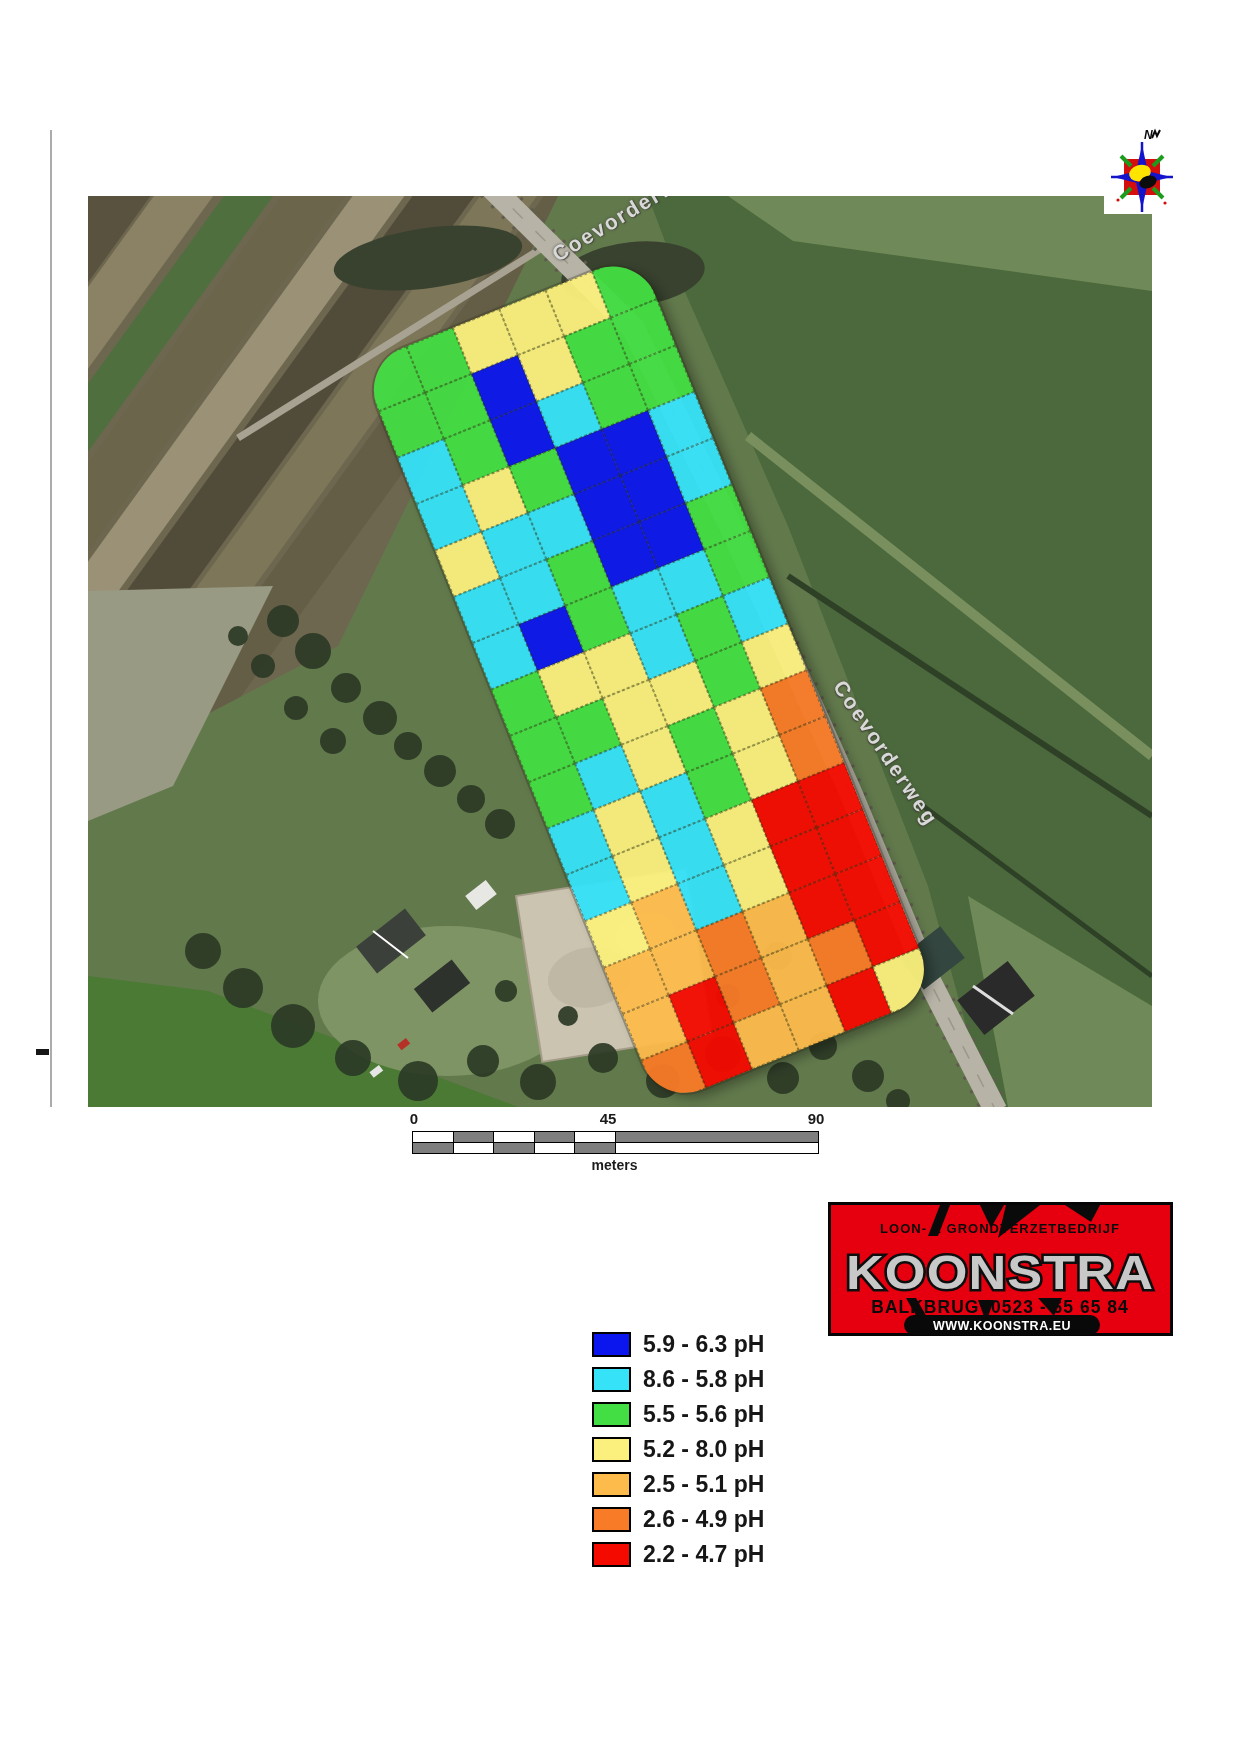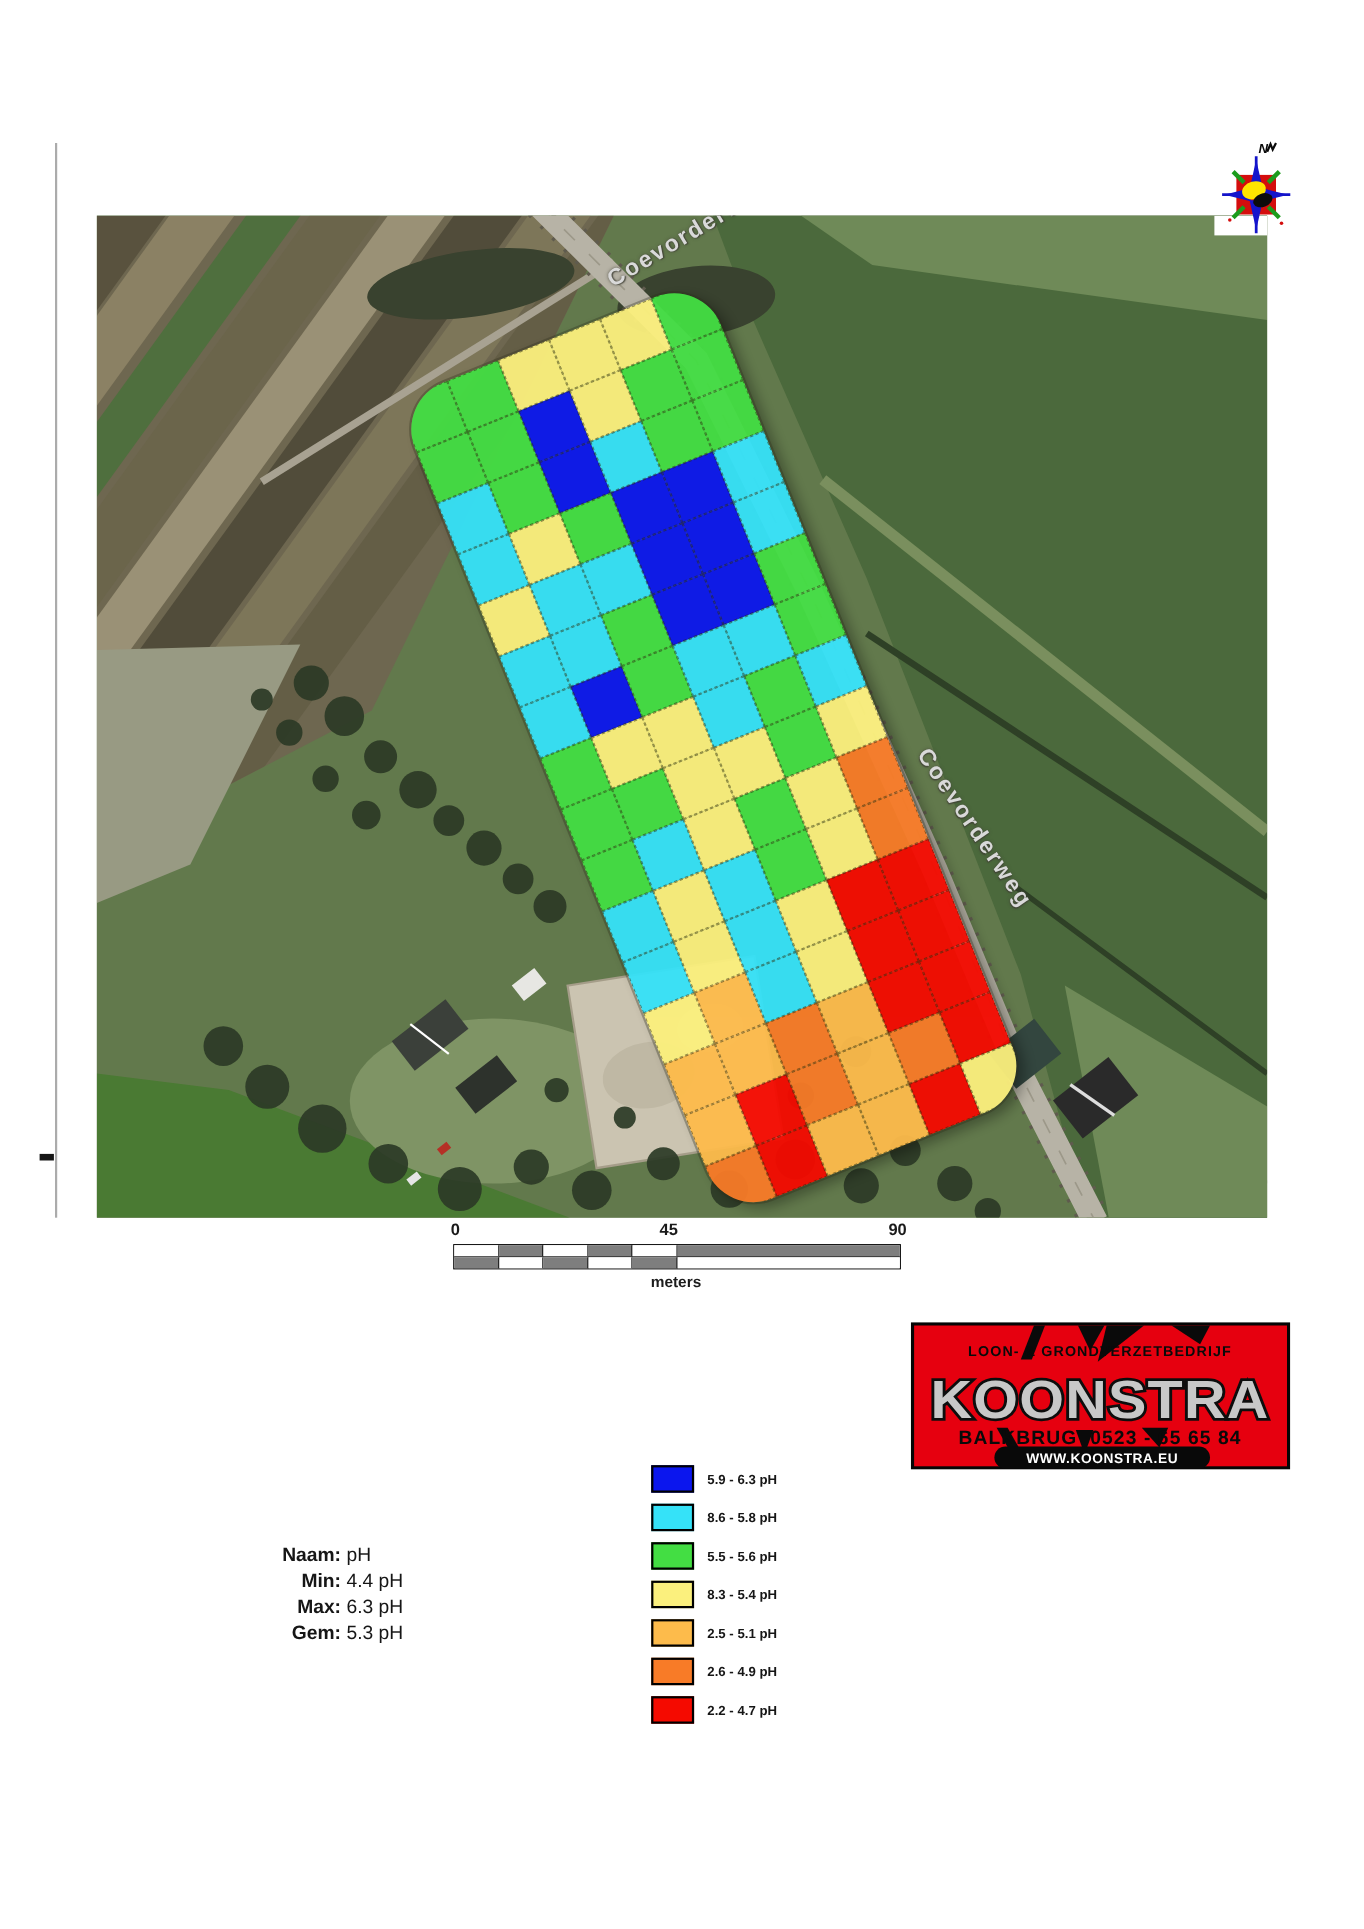--- a/index.html
+++ b/index.html
@@ -44,21 +44,21 @@
   
   .stats-panel{position:absolute;left:198px;top:1402px;font-size:17.5px;line-height:23.5px;color:#161616;}
   .stats-row{display:flex;}
   .stats-label{display:inline-block;width:112px;text-align:right;font-weight:bold;}
   .stats-value{margin-left:5px;}
 
   
   .legend-panel{position:absolute;left:592px;top:1332px;}
   .legend-item{display:flex;align-items:center;margin-bottom:10px;height:25px;}
   .legend-swatch{width:39px;height:25px;border:2px solid #000;box-sizing:border-box;margin-right:12px;}
-  .legend-label{font-size:12px;font-weight:bold;color:#161616;white-space:nowrap;}
+  .legend-label{font-size:23px;font-weight:bold;color:#161616;white-space:nowrap;}
 
   
   .company-logo{position:absolute;left:828px;top:1202px;width:405px;height:134px;}
 </style>
 </head>
 <body>
 
 <div id="page">
 
   <div class="page-border-line"></div>
@@ -307,56 +307,38 @@
           <div class="scalebar-seg" style="width: 40.5px; background: rgb(255, 255, 255);"></div>
           <div class="scalebar-seg" style="width: 40.5px; background: rgb(126, 126, 126);"></div>
           <div class="scalebar-seg" style="width: 40.5px; background: rgb(255, 255, 255);"></div>
           <div class="scalebar-seg" style="width: 40.5px; background: rgb(126, 126, 126);"></div>
           <div class="scalebar-seg" style="width: 202.5px; background: rgb(255, 255, 255);"></div>
         </div>
       </div>
     <div class="scalebar-unit">meters</div>
   </div>
 
-  <div class="stats-panel">
-    <div class="stats-row">
-      <span class="stats-label">Naam:</span>
-      <span class="stats-value">pH</span>
-    </div>
-    <div class="stats-row">
-      <span class="stats-label">Min:</span>
-      <span class="stats-value">4.4 pH</span>
-    </div>
-    <div class="stats-row">
-      <span class="stats-label">Max:</span>
-      <span class="stats-value">6.3 pH</span>
-    </div>
-    <div class="stats-row">
-      <span class="stats-label">Gem:</span>
-      <span class="stats-value">5.3 pH</span>
-    </div>
-  </div>
 
   <div class="legend-panel">
     <div>
         <div class="legend-item">
           <div class="legend-swatch" style="background: rgb(11, 22, 238);"></div>
           <span class="legend-label">5.9 - 6.3 pH</span>
         </div>
         <div class="legend-item">
           <div class="legend-swatch" style="background: rgb(53, 226, 248);"></div>
           <span class="legend-label">8.6 - 5.8 pH</span>
         </div>
         <div class="legend-item">
           <div class="legend-swatch" style="background: rgb(67, 222, 67);"></div>
           <span class="legend-label">5.5 - 5.6 pH</span>
         </div>
         <div class="legend-item">
           <div class="legend-swatch" style="background: rgb(251, 240, 125);"></div>
-          <span class="legend-label">8.3 - 5.4 pH</span>
+          <span class="legend-label">5.2 - 8.0 pH</span>
         </div>
         <div class="legend-item">
           <div class="legend-swatch" style="background: rgb(253, 187, 75);"></div>
           <span class="legend-label">2.5 - 5.1 pH</span>
         </div>
         <div class="legend-item">
           <div class="legend-swatch" style="background: rgb(248, 123, 39);"></div>
           <span class="legend-label">2.6 - 4.9 pH</span>
         </div>
         <div class="legend-item">

